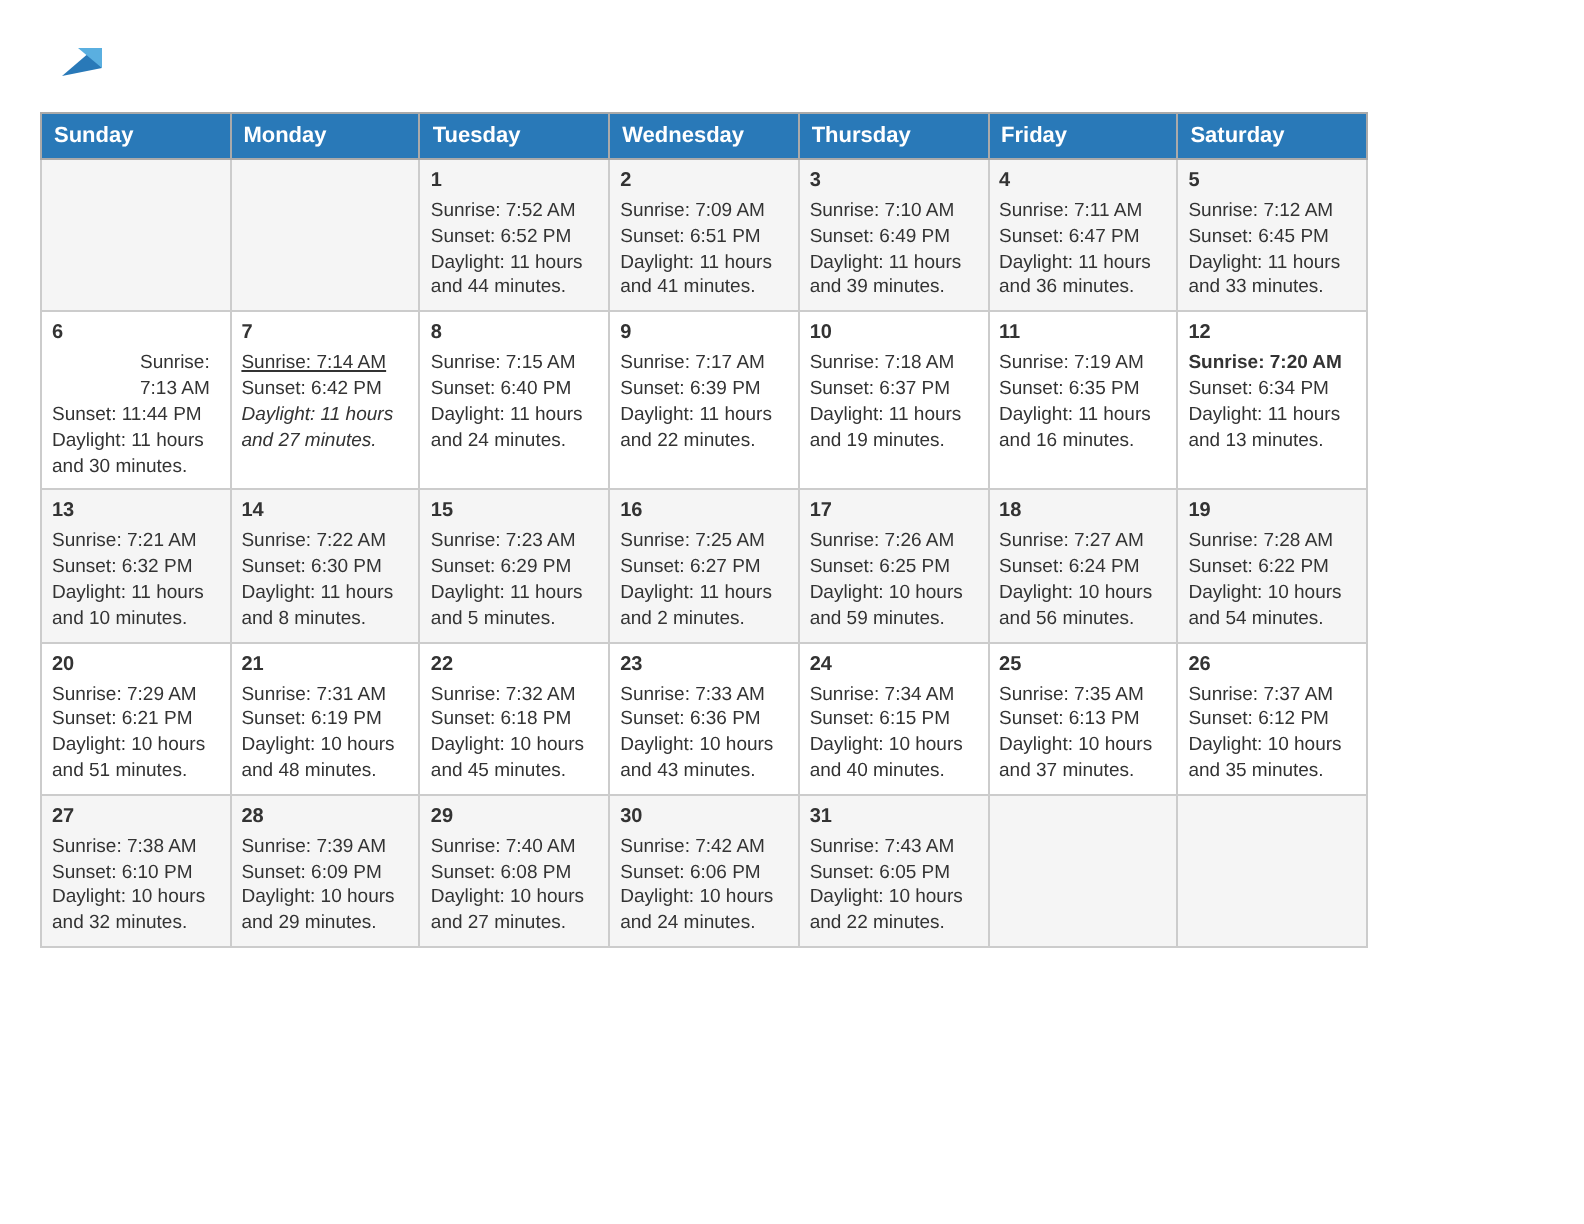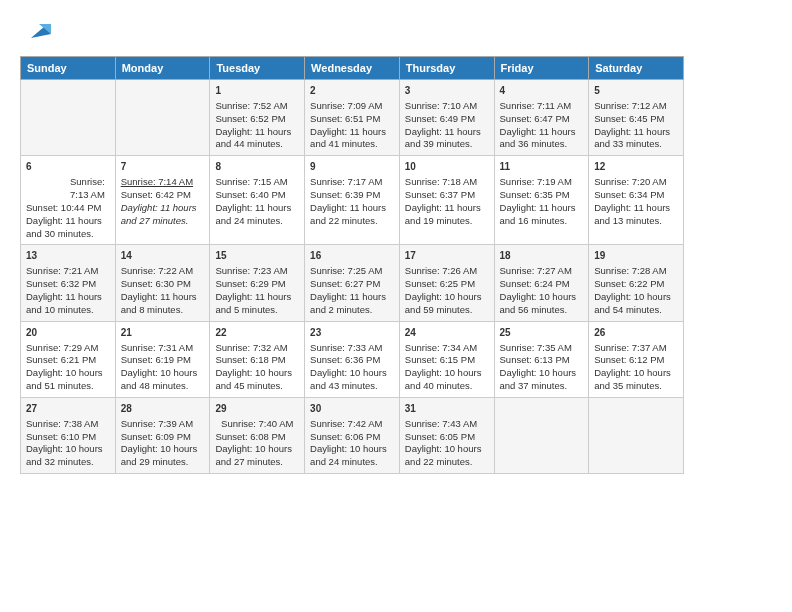--- a/index.html
+++ b/index.html
@@ -156,21 +156,21 @@
             <span class="day-num">5</span>
             <span style="display: block; line-height: 1.35;">Sunrise: 7:12 AM</span>
             <span style="display: block; line-height: 1.35;">Sunset: 6:45 PM</span>
             <span style="display: block; line-height: 1.35;">Daylight: 11 hours and 33 minutes.</span>
           </td>
         </tr>
         <tr>
           <td>
             <span class="day-num">6</span>
             <span style="display: block; line-height: 1.35; margin-left: 44px;">Sunrise: 7:13 AM</span>
-            <span style="display: block; line-height: 1.35;">Sunset: 10:44 PM</span>
+            <span style="display: block; line-height: 1.35;">Sunset: 11:44 PM</span>
             <span style="display: block; line-height: 1.35;">Daylight: 11 hours and 30 minutes.</span>
           </td>
           <td>
             <span class="day-num">7</span>
             <span style="display: block; line-height: 1.35; text-decoration: underline;">Sunrise: 7:14 AM</span>
             <span style="display: block; line-height: 1.35;">Sunset: 6:42 PM</span>
             <span style="display: block; line-height: 1.35; font-style: italic;">Daylight: 11 hours and 27 minutes.</span>
           </td>
           <td>
             <span class="day-num">8</span>
@@ -191,21 +191,21 @@
             <span style="display: block; line-height: 1.35;">Daylight: 11 hours and 19 minutes.</span>
           </td>
           <td>
             <span class="day-num">11</span>
             <span style="display: block; line-height: 1.35;">Sunrise: 7:19 AM</span>
             <span style="display: block; line-height: 1.35;">Sunset: 6:35 PM</span>
             <span style="display: block; line-height: 1.35;">Daylight: 11 hours and 16 minutes.</span>
           </td>
           <td>
             <span class="day-num">12</span>
-            <span style="display: block; line-height: 1.35;">Sunrise: 7:20 AM</span>
+            <span style="display: block; line-height: 1.35; font-weight: bold;">Sunrise: 7:20 AM</span>
             <span style="display: block; line-height: 1.35;">Sunset: 6:34 PM</span>
             <span style="display: block; line-height: 1.35;">Daylight: 11 hours and 13 minutes.</span>
           </td>
         </tr>
         <tr>
           <td>
             <span class="day-num">13</span>
             <span style="display: block; line-height: 1.35;">Sunrise: 7:21 AM</span>
             <span style="display: block; line-height: 1.35;">Sunset: 6:32 PM</span>
             <span style="display: block; line-height: 1.35;">Daylight: 11 hours and 10 minutes.</span>
@@ -299,21 +299,21 @@
             <span style="display: block; line-height: 1.35;">Daylight: 10 hours and 32 minutes.</span>
           </td>
           <td>
             <span class="day-num">28</span>
             <span style="display: block; line-height: 1.35;">Sunrise: 7:39 AM</span>
             <span style="display: block; line-height: 1.35;">Sunset: 6:09 PM</span>
             <span style="display: block; line-height: 1.35;">Daylight: 10 hours and 29 minutes.</span>
           </td>
           <td>
             <span class="day-num">29</span>
-            <span style="display: block; line-height: 1.35; text-align: center;">Sunrise: 7:40 AM</span>
+            <span style="display: block; line-height: 1.35;">Sunrise: 7:40 AM</span>
             <span style="display: block; line-height: 1.35;">Sunset: 6:08 PM</span>
             <span style="display: block; line-height: 1.35;">Daylight: 10 hours and 27 minutes.</span>
           </td>
           <td>
             <span class="day-num">30</span>
             <span style="display: block; line-height: 1.35;">Sunrise: 7:42 AM</span>
             <span style="display: block; line-height: 1.35;">Sunset: 6:06 PM</span>
             <span style="display: block; line-height: 1.35;">Daylight: 10 hours and 24 minutes.</span>
           </td>
           <td>

